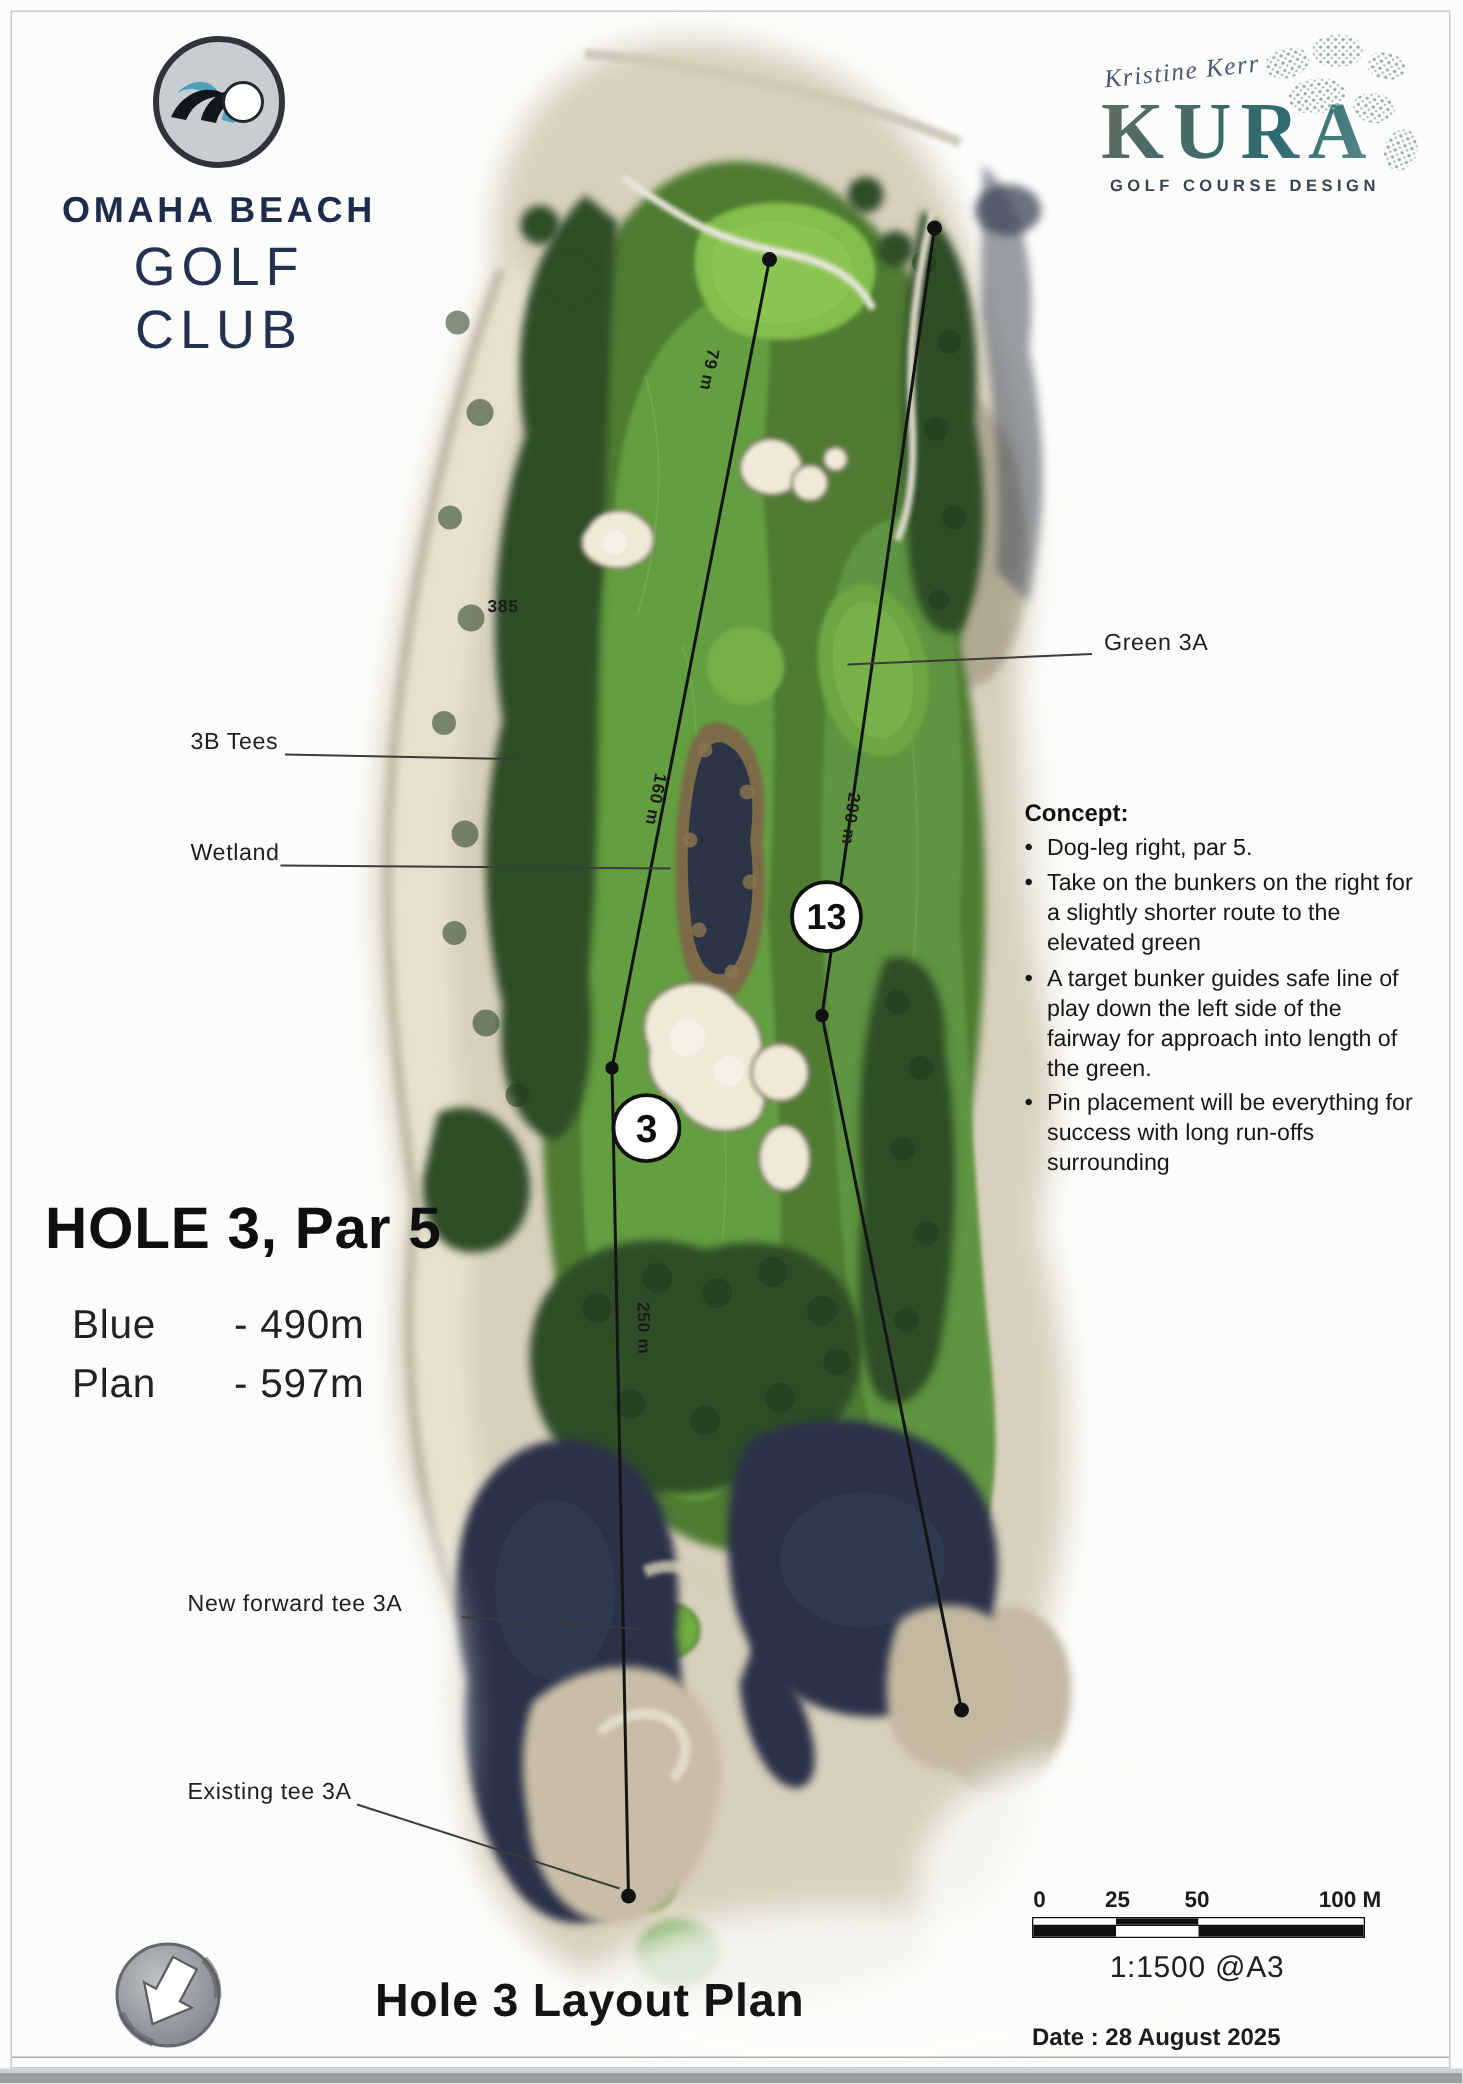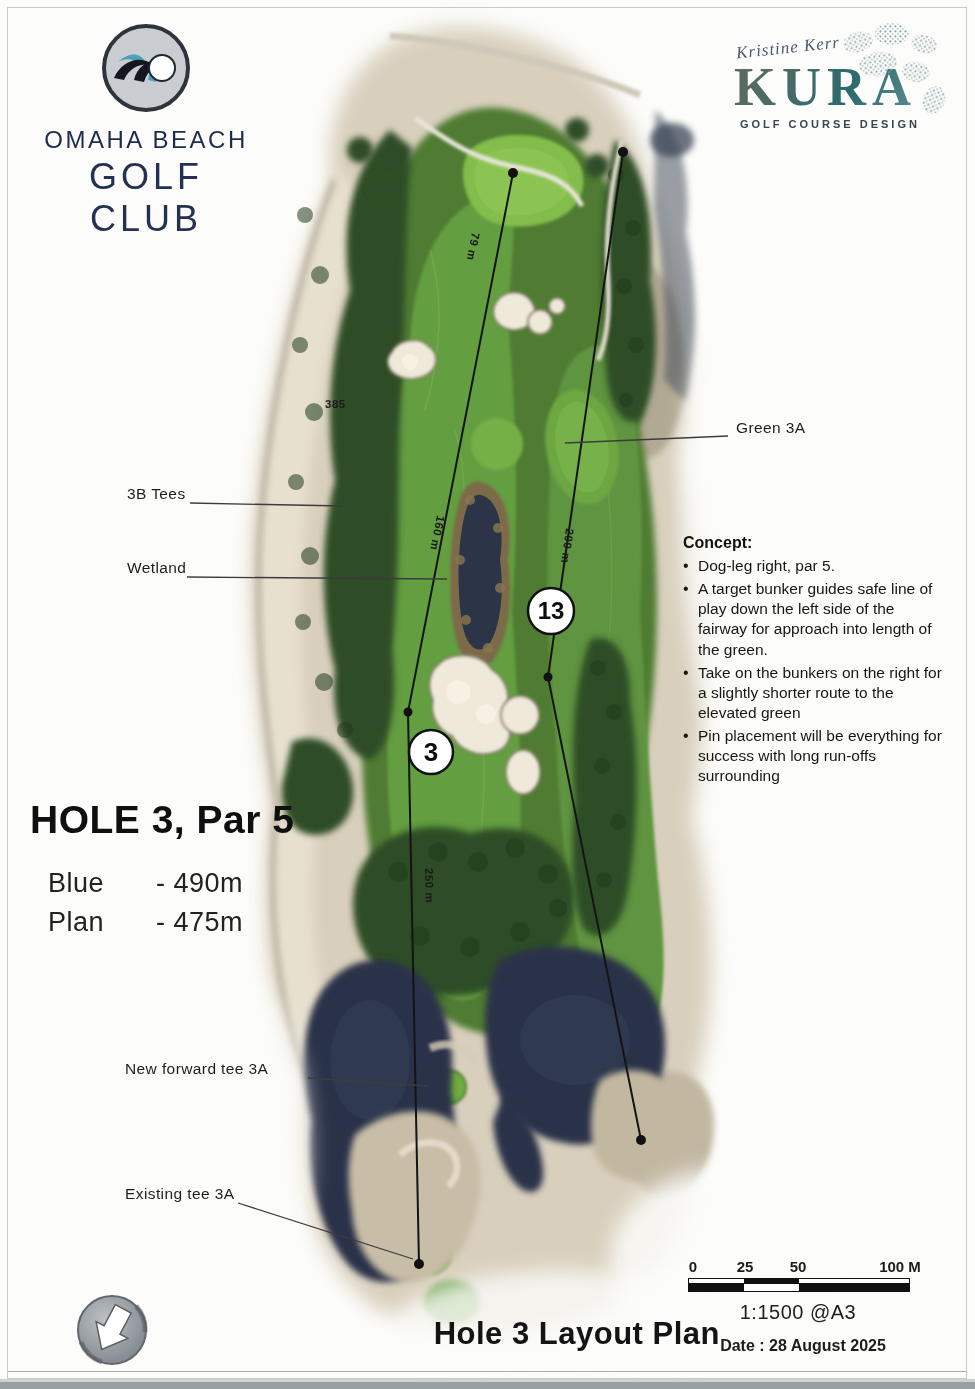--- a/index.html
+++ b/index.html
@@ -11,21 +11,21 @@
   }
   .abs{position:absolute;}
   
   .page-frame{left:7px;top:7px;right:8px;bottom:10px;border:1px solid #c9c9c9;pointer-events:none;z-index:40;}
   .bottom-strip{left:0;right:0;bottom:0;height:7px;background:#98a0a2;z-index:41;}
   .bottom-strip2{left:0;right:0;bottom:7px;height:3px;background:#cfd2d0;z-index:41;}
   .footer-sep{left:8px;right:8px;top:1371px;height:1px;background:#adadad;z-index:30;}
 
   
   .club-block{left:26px;top:22px;width:240px;text-align:center;z-index:20;}
-  .club-line1{margin-top:8px;font-size:24px;font-weight:400;letter-spacing:2.5px;color:#1d2b4d;}
+  .club-line1{margin-top:8px;font-size:24px;font-weight:700;letter-spacing:2.5px;color:#1d2b4d;}
   .club-line2{margin-top:2px;font-size:36px;font-weight:500;letter-spacing:4px;color:#243252;}
 
   
   .kura-block{left:698px;top:24px;width:250px;z-index:20;}
   .kura-sign{font-family:"Liberation Serif",serif;font-style:italic;font-size:17px;color:#4c5a73;
     letter-spacing:1px;transform:rotate(-6deg);display:inline-block;margin-left:38px;margin-top:14px;}
   .kura-name{font-family:"Liberation Serif",serif;font-weight:700;font-size:54px;letter-spacing:6px;
     color:#2e686c;margin-left:36px;margin-top:2px;line-height:1;
     background:linear-gradient(115deg,#5c6b60 5%,#2d6b6e 55%,#6f9a98 100%);
     -webkit-background-clip:text;background-clip:text;-webkit-text-fill-color:transparent;}
@@ -41,32 +41,32 @@
 
   
   .concept{left:683px;top:534px;width:262px;z-index:20;}
   .concept-h{font-size:16px;font-weight:700;color:#111;}
   .concept ul{list-style:none;margin:4px 0 0 0;padding:0;}
   .concept li{position:relative;padding-left:15px;font-size:15.5px;line-height:1.3;color:#161616;margin-bottom:3px;}
   .concept li::before{content:"\2022";position:absolute;left:0;top:0;font-size:16px;}
 
   
   .north-wrap{left:72px;top:1290px;z-index:20;}
-  .plan-title{left:250px;top:1316px;width:470px;text-align:right;font-size:31px;font-weight:700;
+  .plan-title{left:250px;top:1316px;width:470px;text-align:left;font-size:31px;font-weight:700;
     letter-spacing:.5px;color:#141414;z-index:20;}
   .scale-block{left:688px;top:1258px;width:230px;z-index:20;}
   .scale-ticks{position:relative;height:18px;font-size:15px;font-weight:700;color:#1b1b1b;}
   .scale-ticks span{position:absolute;transform:translateX(-50%);white-space:nowrap;}
   .bar{position:relative;width:220px;margin-top:2px;border:1px solid #111;}
   .bar-row{display:flex;}
   .bar-row.r1{height:4px;border-bottom:1px solid #111;}
   .bar-row.r2{height:7px;}
   .seg{height:100%;}
   .ratio{margin-top:9px;width:220px;text-align:center;font-size:20px;color:#202020;letter-spacing:.5px;}
-  .date{margin-top:13px;width:230px;text-align:center;font-size:16px;font-weight:700;color:#1c1c1c;}
+  .date{margin-top:26px;width:230px;text-align:left;font-size:16px;font-weight:700;color:#1c1c1c;}
 
   
   .map-label{font-family:"Liberation Sans",sans-serif;font-size:15.5px;fill:#1e1e1e;letter-spacing:.4px;}
   .dist{font-family:"Liberation Sans",sans-serif;font-size:11.5px;font-weight:700;fill:#1b1b1b;letter-spacing:.5px;}
   .marker-num{font-family:"Liberation Sans",sans-serif;font-weight:700;fill:#0d0d0d;text-anchor:middle;}
 </style>
 </head>
 <body>
 
 <svg class="abs" style="left:0;top:0;z-index:1;" width="975" height="1389" viewBox="0 0 975 1389">
@@ -339,31 +339,31 @@
 
 <div class="abs hole-info">
   <div class="hole-title">HOLE 3, Par 5</div>
   <div class="tee-list">
     <div class="tee-row">
       <span class="tee-name">Blue</span>
       <span class="tee-dist">- 490m</span>
     </div>
     <div class="tee-row">
       <span class="tee-name">Plan</span>
-      <span class="tee-dist">- 475m</span>
+      <span class="tee-dist">- 597m</span>
     </div>
   </div>
 </div>
 
 <div class="abs concept">
   <div class="concept-h">Concept:</div>
   <ul>
     <li>Dog-leg right, par 5.</li>
+    <li>Take on the bunkers on the right for a slightly shorter route to the elevated green</li>
     <li>A target bunker guides safe line of play down the left side of the fairway for approach into length of the green.</li>
-    <li>Take on the bunkers on the right for a slightly shorter route to the elevated green</li>
     <li>Pin placement will be everything for success with long run-offs surrounding</li>
   </ul>
 </div>
 
 <div class="abs north-wrap">
   <svg width="80" height="80" viewBox="0 0 80 80">
     <defs>
       <radialGradient id="ng" cx="40%" cy="35%" r="75%">
         <stop offset="0%" stop-color="#bcc1c5"></stop>
           <stop offset="100%" stop-color="#7c8389"></stop>

